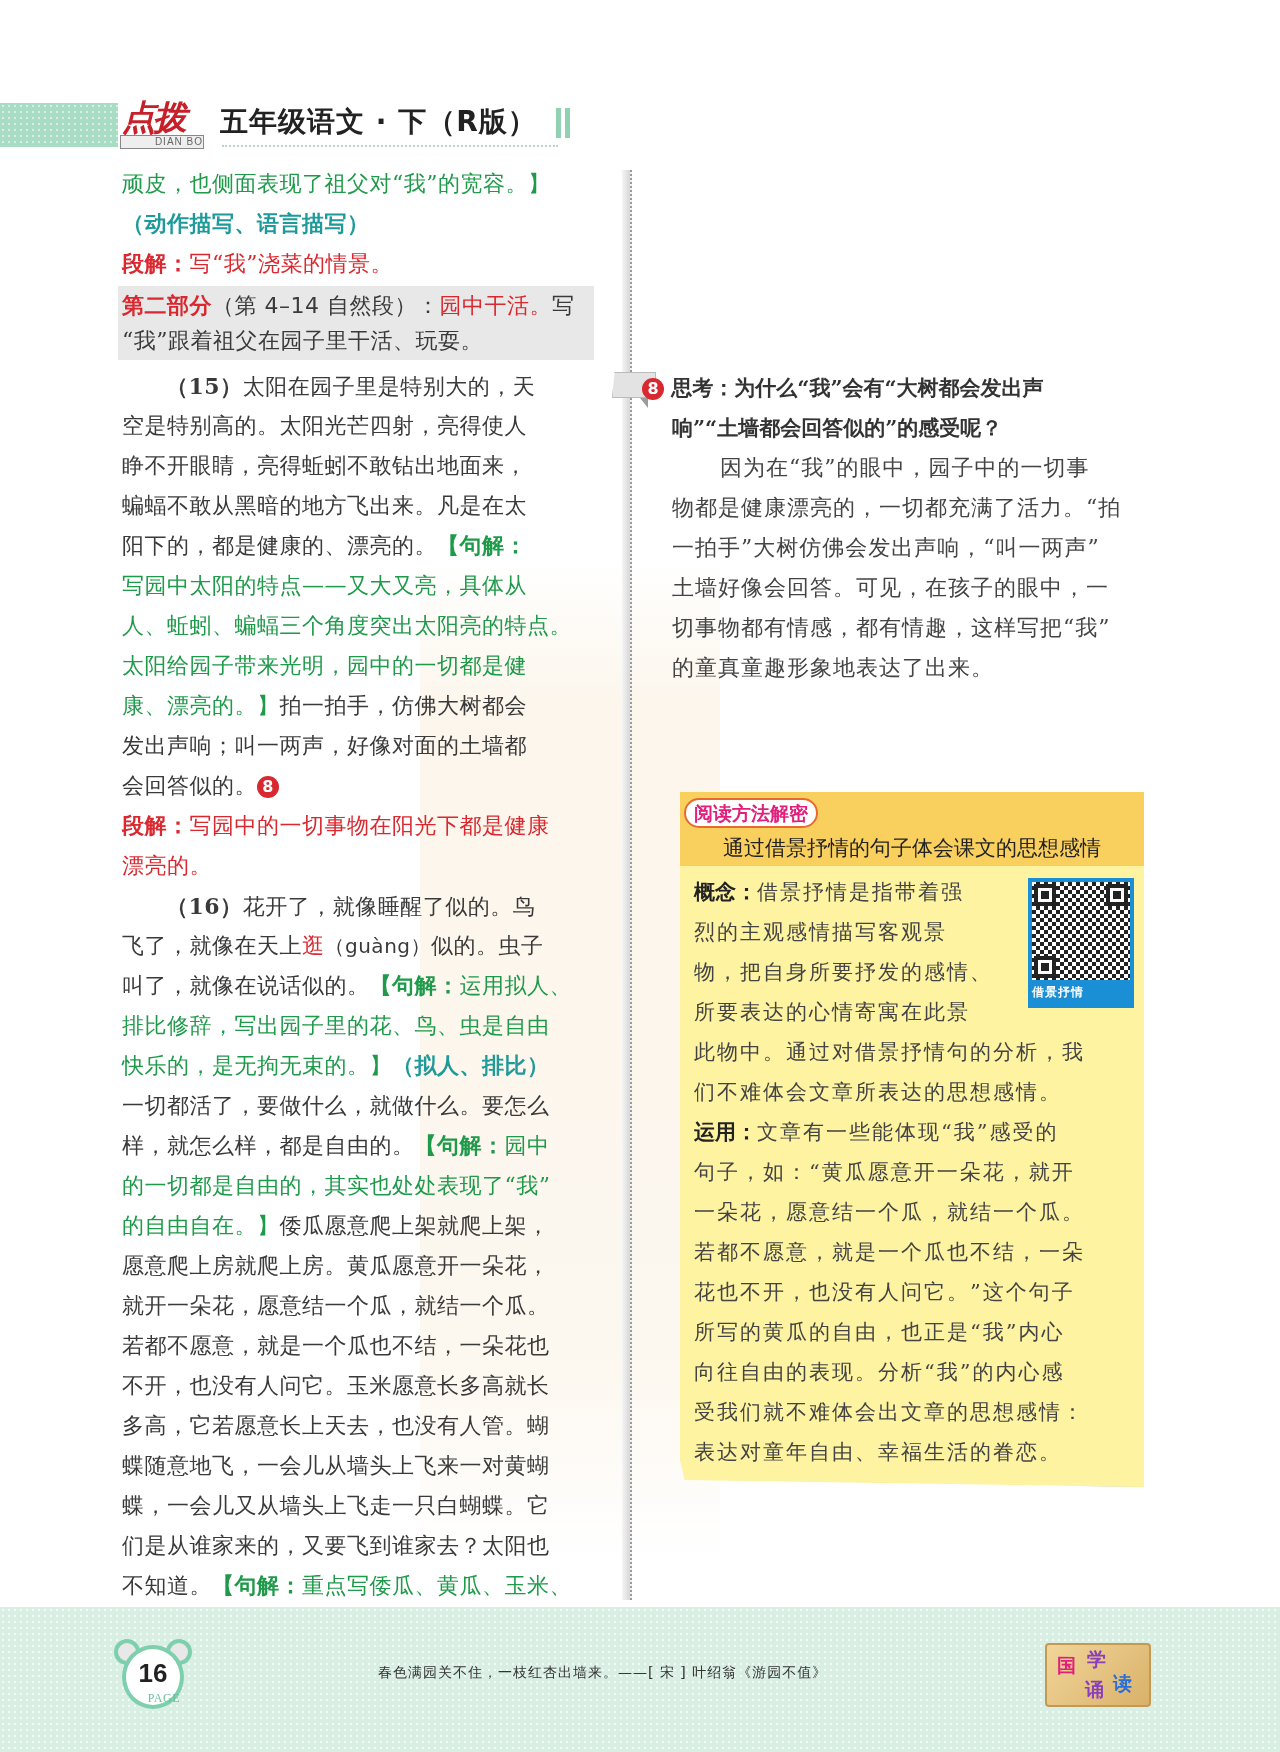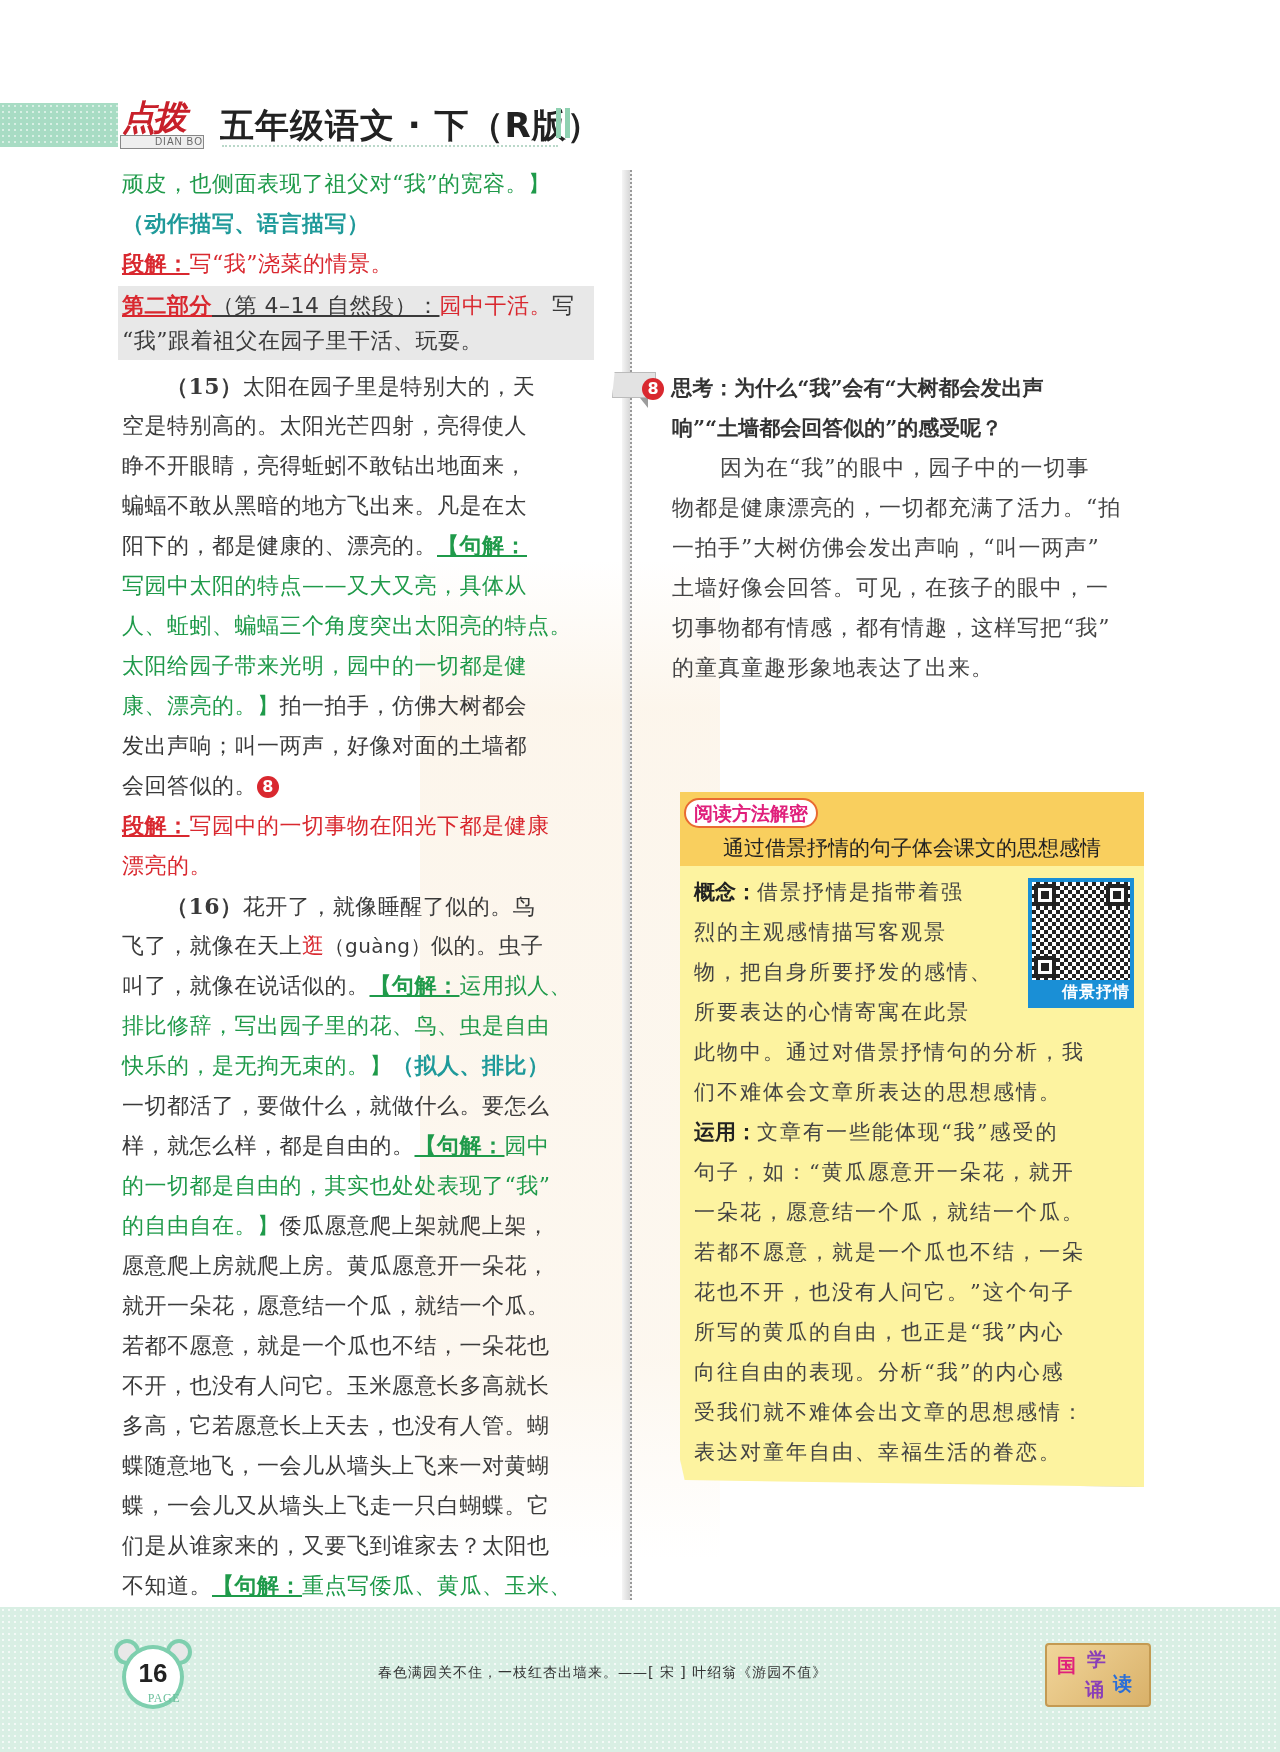--- a/index.html
+++ b/index.html
@@ -11,42 +11,42 @@
     background-color: #a8dcc4;
     background-image: radial-gradient(circle, rgba(255,255,255,0.55) 1px, transparent 1.3px);
     background-size: 6px 6px; }
   .logo { position: absolute; left: 120px; top: 97px; width: 88px; height: 56px; }
   .logo-cn { position: absolute; left: 2px; top: -2px; font-family: "DejaVu Serif", serif; font-weight: bold;
     font-size: 34px; color: #c8202a; letter-spacing: -3px; font-style: italic; }
   .logo-en { position: absolute; left: 0; top: 38px; width: 84px; height: 14px; border: 1px solid #888;
     background: #eee; font-family: "Liberation Sans", sans-serif; font-size: 10px; color: #666;
     text-align: right; line-height: 12px; letter-spacing: 1px; }
   .book-title { position: absolute; left: 220px; top: 103px; font-family: "DejaVu Sans", sans-serif;
-    font-weight: bold; font-size: 34px; color: #222; letter-spacing: 1px; }
+    font-weight: bold; font-size: 28px; color: #222; letter-spacing: 1px; }
   .hdr-dotline { position: absolute; left: 222px; top: 145px; width: 336px; border-top: 2px dotted #b9d8c9; }
   .hdr-bars { position: absolute; left: 556px; top: 108px; width: 16px; height: 30px; }
   .hdr-bars span { position: absolute; top: 0; width: 5px; height: 30px; background: #8fd1b1; }
 
   
   .divider { position: absolute; left: 622px; top: 170px; width: 10px; height: 1430px;
     background: linear-gradient(to right, #f5f5f5, #d7d7d7); border-right: 2px dotted #999; }
 
   
   .watermark { position: absolute; left: 420px; top: 560px; width: 300px; height: 1000px;
     background: linear-gradient(to bottom, rgba(250,240,225,0.0), rgba(250,238,220,0.55) 15%, rgba(250,238,220,0.45) 80%, rgba(250,240,225,0)); }
 
   
   .lcol { position: absolute; left: 122px; top: 164px; width: 478px; }
   .ln { font-size: 22px; line-height: 40px; height: 40px; white-space: nowrap; letter-spacing: 0.5px; overflow: visible; }
   .green { color: #1f9a4a; font-family: "DejaVu Serif", serif; }
   .teal { color: #1f9a9a; font-family: "DejaVu Sans", sans-serif; font-weight: bold; }
   .red { color: #d9282f; }
   .bold { font-weight: bold; }
   .black { color: #3a3a3a; }
-  .sans { font-family: "DejaVu Sans", sans-serif; text-decoration: underline; }
+  .sans { font-family: "DejaVu Sans", sans-serif; }
   .indent { padding-left: 44px; }
   .part-box { background: #e8e8e8; margin: 2px 0 6px -4px; padding: 2px 4px; width: 476px; }
   .circ8 { display: inline-block; width: 22px; height: 22px; border-radius: 50%; background: #d9282f;
     color: #fff; font-family: "DejaVu Sans", sans-serif; font-size: 16px; font-weight: bold; text-align: center;
     line-height: 22px; vertical-align: 1px; }
   .pinyin { font-family: "DejaVu Sans", sans-serif; font-size: 20px; }
 
   
   .rcol { position: absolute; left: 672px; top: 368px; width: 488px; }
   .flag { position: absolute; left: 612px; top: 372px; width: 44px; height: 26px; background: #e3e3e3;
@@ -70,22 +70,22 @@
   .mln { font-size: 21px; line-height: 40px; height: 40px; color: #444; white-space: nowrap; letter-spacing: 2px; }
   .mln .lbl { font-family: "DejaVu Sans", sans-serif; font-weight: bold; color: #222; letter-spacing: 0; }
   .qr { position: absolute; left: 348px; top: 86px; width: 106px; height: 130px; background: #1a8fd6; padding: 4px; }
   .qr-img { width: 98px; height: 98px; background: #fff;
     background-image:
       linear-gradient(45deg, #222 25%, transparent 25%, transparent 75%, #222 75%),
       linear-gradient(45deg, #222 25%, transparent 25%, transparent 75%, #222 75%);
     background-size: 8px 8px; background-position: 0 0, 4px 4px; position: relative; }
   .qr-img i { position: absolute; width: 22px; height: 22px; border: 4px solid #222; background: #fff; }
   .qr-img i::after { content: ""; position: absolute; left: 3px; top: 3px; width: 8px; height: 8px; background: #222; }
-  .qr-label { color: #fff; font-family: "DejaVu Sans", sans-serif; font-weight: bold; font-size: 16px;
-    text-align: right; line-height: 24px; letter-spacing: 1px; }
+  .qr-label { color: #fff; font-family: "DejaVu Sans", sans-serif; font-weight: bold; font-size: 12px;
+    text-align: left; line-height: 24px; letter-spacing: 1px; }
 
   
   .footer { position: absolute; left: 0; top: 1607px; width: 1280px; height: 145px;
     background-color: #d9efe4;
     background-image: radial-gradient(circle, rgba(255,255,255,0.7) 1px, transparent 1.3px);
     background-size: 6px 6px; }
   .pagebadge { position: absolute; left: 118px; top: 32px; width: 70px; height: 68px; }
   .ear { position: absolute; top: 0; width: 26px; height: 26px; border-radius: 50%; background: #e8e8e8; border: 4px solid #7ecfae; }
   .ear.l { left: -4px; } .ear.r { right: -4px; }
   .face { position: absolute; left: 4px; top: 6px; width: 62px; height: 64px; border-radius: 50%;

